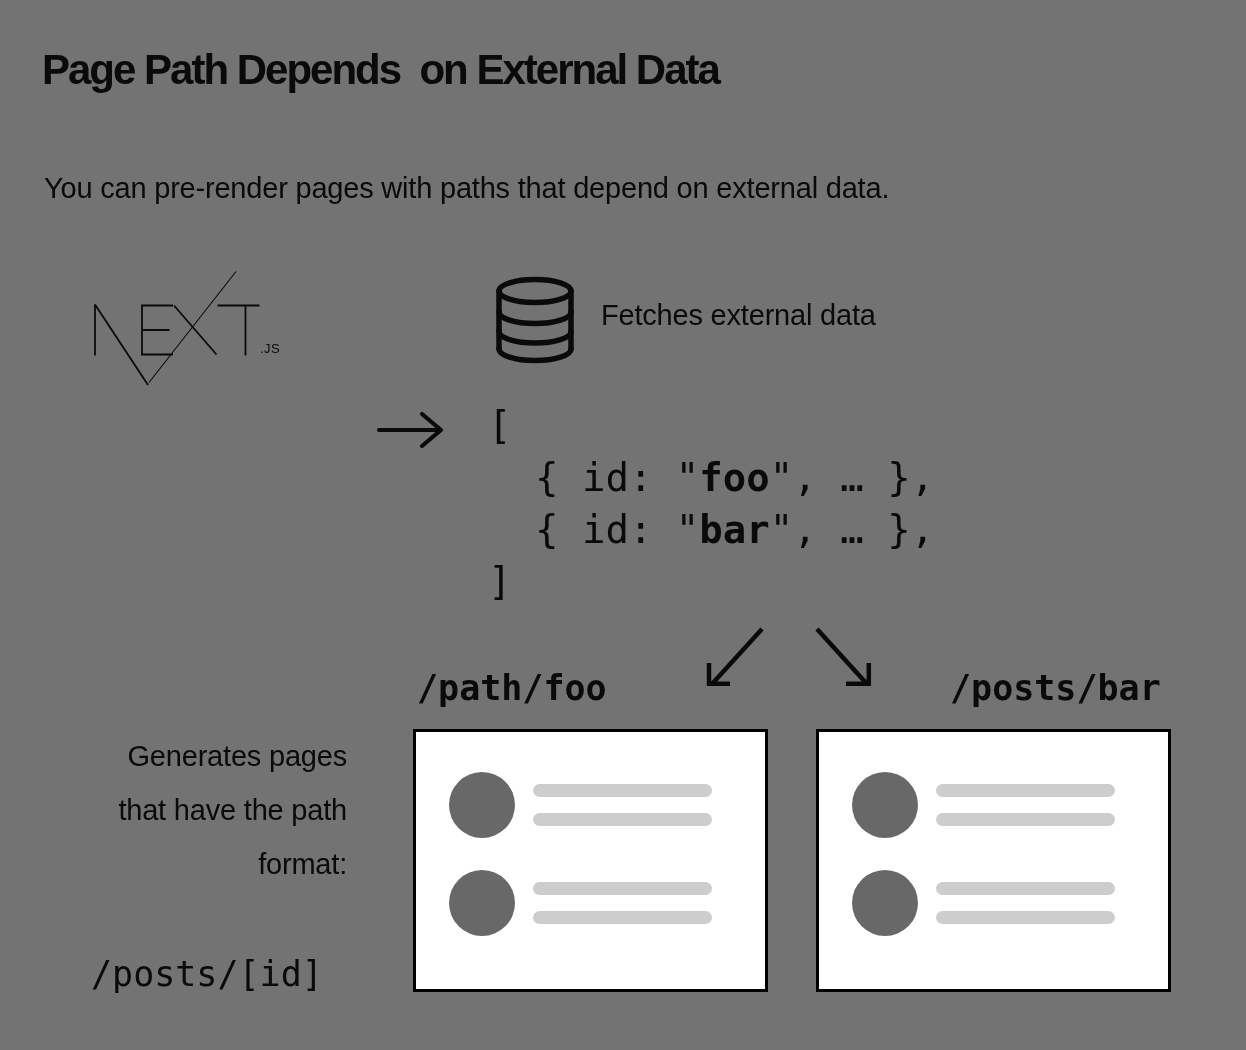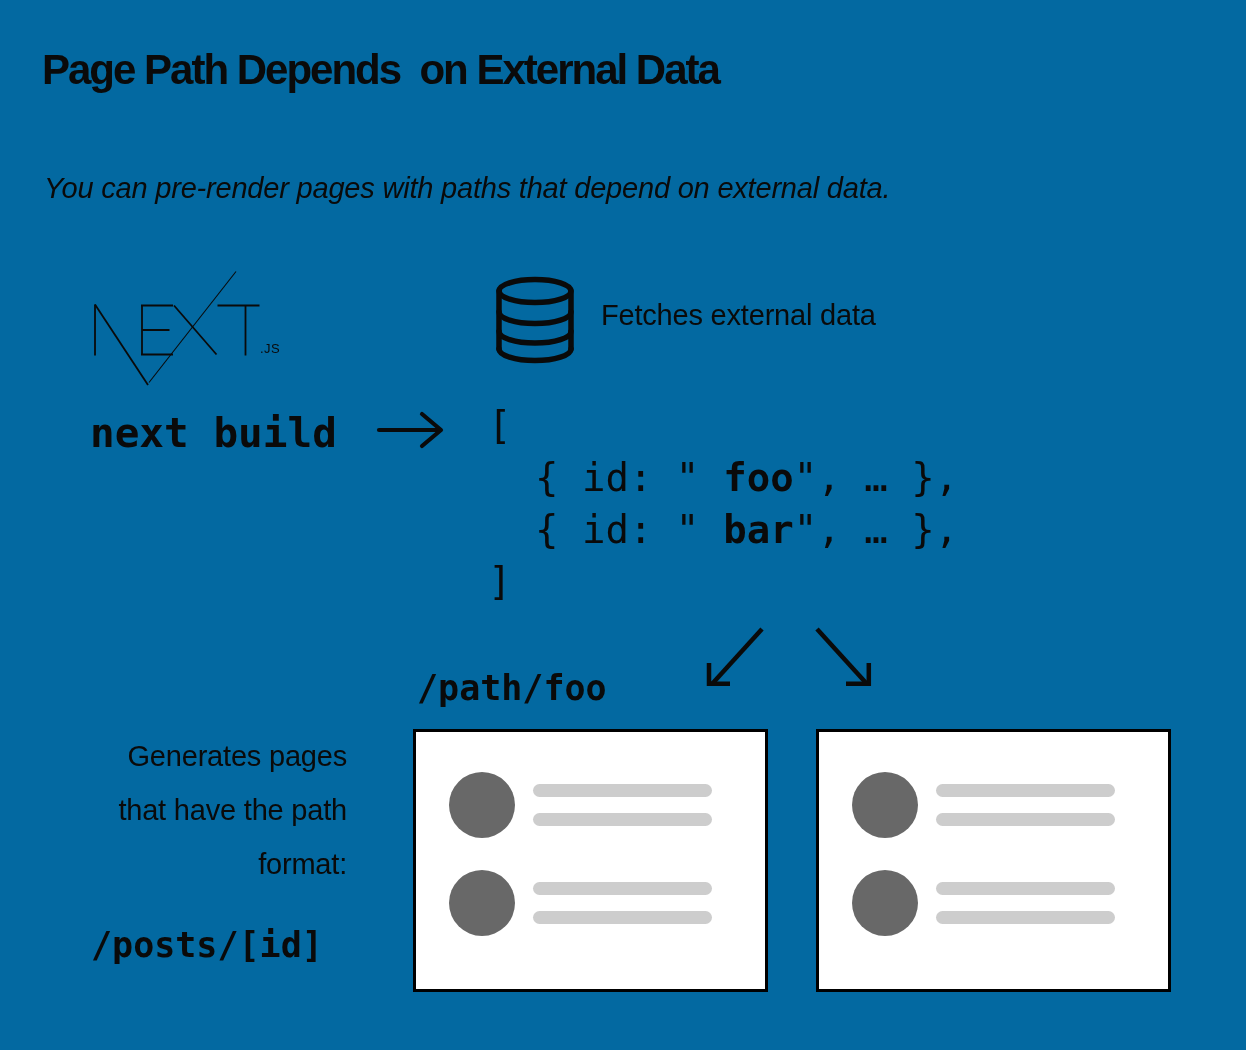--- a/index.html
+++ b/index.html
@@ -1,63 +1,63 @@
 <!DOCTYPE html>
 <html><head>
 <meta charset="utf-8">
 <style>
   html,body { margin:0; padding:0; background:#ffffff; }
   .canvas {
     position:relative; width:1246px; height:1050px;
-    background:#0369a1; overflow:hidden;
+    background:#737373; overflow:hidden;
     font-family:"Liberation Sans", sans-serif; color:#0a0a0a;
   }
   .abs { position:absolute; }
 
   .title {
     left:42px; top:46px; margin:0;
     font-size:42px; font-weight:bold; letter-spacing:-2px;
     white-space:pre; color:#0a0a0a;
   }
   .subtitle {
     left:44px; top:172px; margin:0;
-    font-size:29px; letter-spacing:-0.2px; white-space:pre;font-style:italic;
+    font-size:29px; letter-spacing:-0.2px; white-space:pre;
   }
 
   .body-text { font-size:29px; line-height:54px; letter-spacing:-0.2px; }
 
   .cmd {
     left:90px; top:410px;
     font-family:"DejaVu Sans Mono", monospace;
     font-size:41px; font-weight:bold; line-height:47px; white-space:pre;
   }
   .build-desc { left:92px; top:493px; width:270px; }
 
   .fetch-label { left:601px; top:298px; line-height:34px; white-space:pre;text-align:right; }
 
   .code {
     left:488px; top:400px; margin:0;
     font-family:"DejaVu Sans Mono", monospace;
     font-size:39px; font-weight:normal; color:#0a0a0a;
   }
   .code-line { white-space:pre; height:52px; line-height:52px; }
-  .code-line b { font-weight:bold;margin-left:24px; }
+  .code-line b { font-weight:bold; }
 
   .route {
     font-family:"DejaVu Sans Mono", monospace;
     font-size:35px; font-weight:bold; line-height:40px; white-space:pre;
   }
   .route-foo { left:417px; top:668px; }
   .route-bar { left:950px; top:668px; }
 
   .gen-desc { left:92px; top:729px; width:255px;text-align:right; }
   .path-format {
-    left:91px; top:925px;
+    left:91px; top:954px;
     font-family:"DejaVu Sans Mono", monospace;
-    font-size:35px; font-weight:bold; line-height:40px; white-space:pre;
+    font-size:35px; font-weight:normal; line-height:40px; white-space:pre;
   }
 
   .card {
     position:absolute; width:349px; height:257px;
     border:3px solid #000000; background:#ffffff; box-sizing:content-box;
   }
   .card-foo { left:413px; top:729px; }
   .card-bar { left:816px; top:729px; }
   .avatar {
     position:absolute; left:33px; width:66px; height:66px;
@@ -99,21 +99,20 @@
     <g class="stroke" stroke-width="5.5" stroke-linecap="round">
       <ellipse cx="41" cy="15" rx="36" ry="11.5"></ellipse>
       <path d="M5,15 V73 M77,15 V73"></path>
       <path d="M5,36 A36,11.5 0 0 0 77,36"></path>
       <path d="M5,55.5 A36,11.5 0 0 0 77,55.5"></path>
       <path d="M5,73 A36,11.5 0 0 0 77,73"></path>
     </g>
   </svg>
   <div class="abs body-text fetch-label">Fetches external data</div>
 
-  <div class="abs cmd">next build</div>
   <svg class="abs" style="left:376px; top:410px;" width="70" height="40" viewBox="0 0 70 40">
     <g class="stroke" stroke-width="4.2" stroke-linecap="round" stroke-linejoin="round">
       <path d="M3,20 H64"></path>
       <path d="M46,4 L65,20 L46,36"></path>
     </g>
   </svg>
 
   <pre class="abs code"><div class="code-line"><span>[</span></div><div class="code-line"><span>  { id: "</span><b>foo</b><span>", … },</span></div><div class="code-line"><span>  { id: "</span><b>bar</b><span>", … },</span></div><div class="code-line"><span>]</span></div></pre>
 
   <svg class="abs" style="left:700px; top:622px;" width="70" height="70" viewBox="0 0 70 70">
@@ -123,20 +122,21 @@
     </g>
   </svg>
   <svg class="abs" style="left:810px; top:622px;" width="70" height="70" viewBox="0 0 70 70">
     <g class="stroke" stroke-width="4.5">
       <path d="M7,7 L57,62"></path>
       <path d="M58.8,41 V64 M36,61.8 H61"></path>
     </g>
   </svg>
 
   <div class="abs route route-foo">/path/foo</div>
+  <div class="abs route route-bar">/posts/bar</div>
 
   <div class="card card-foo">
     <div class="avatar r1"></div>
     <div class="bar b1"></div>
     <div class="bar b2"></div>
     <div class="avatar r2"></div>
     <div class="bar b3"></div>
     <div class="bar b4"></div>
   </div>
   <div class="card card-bar">

